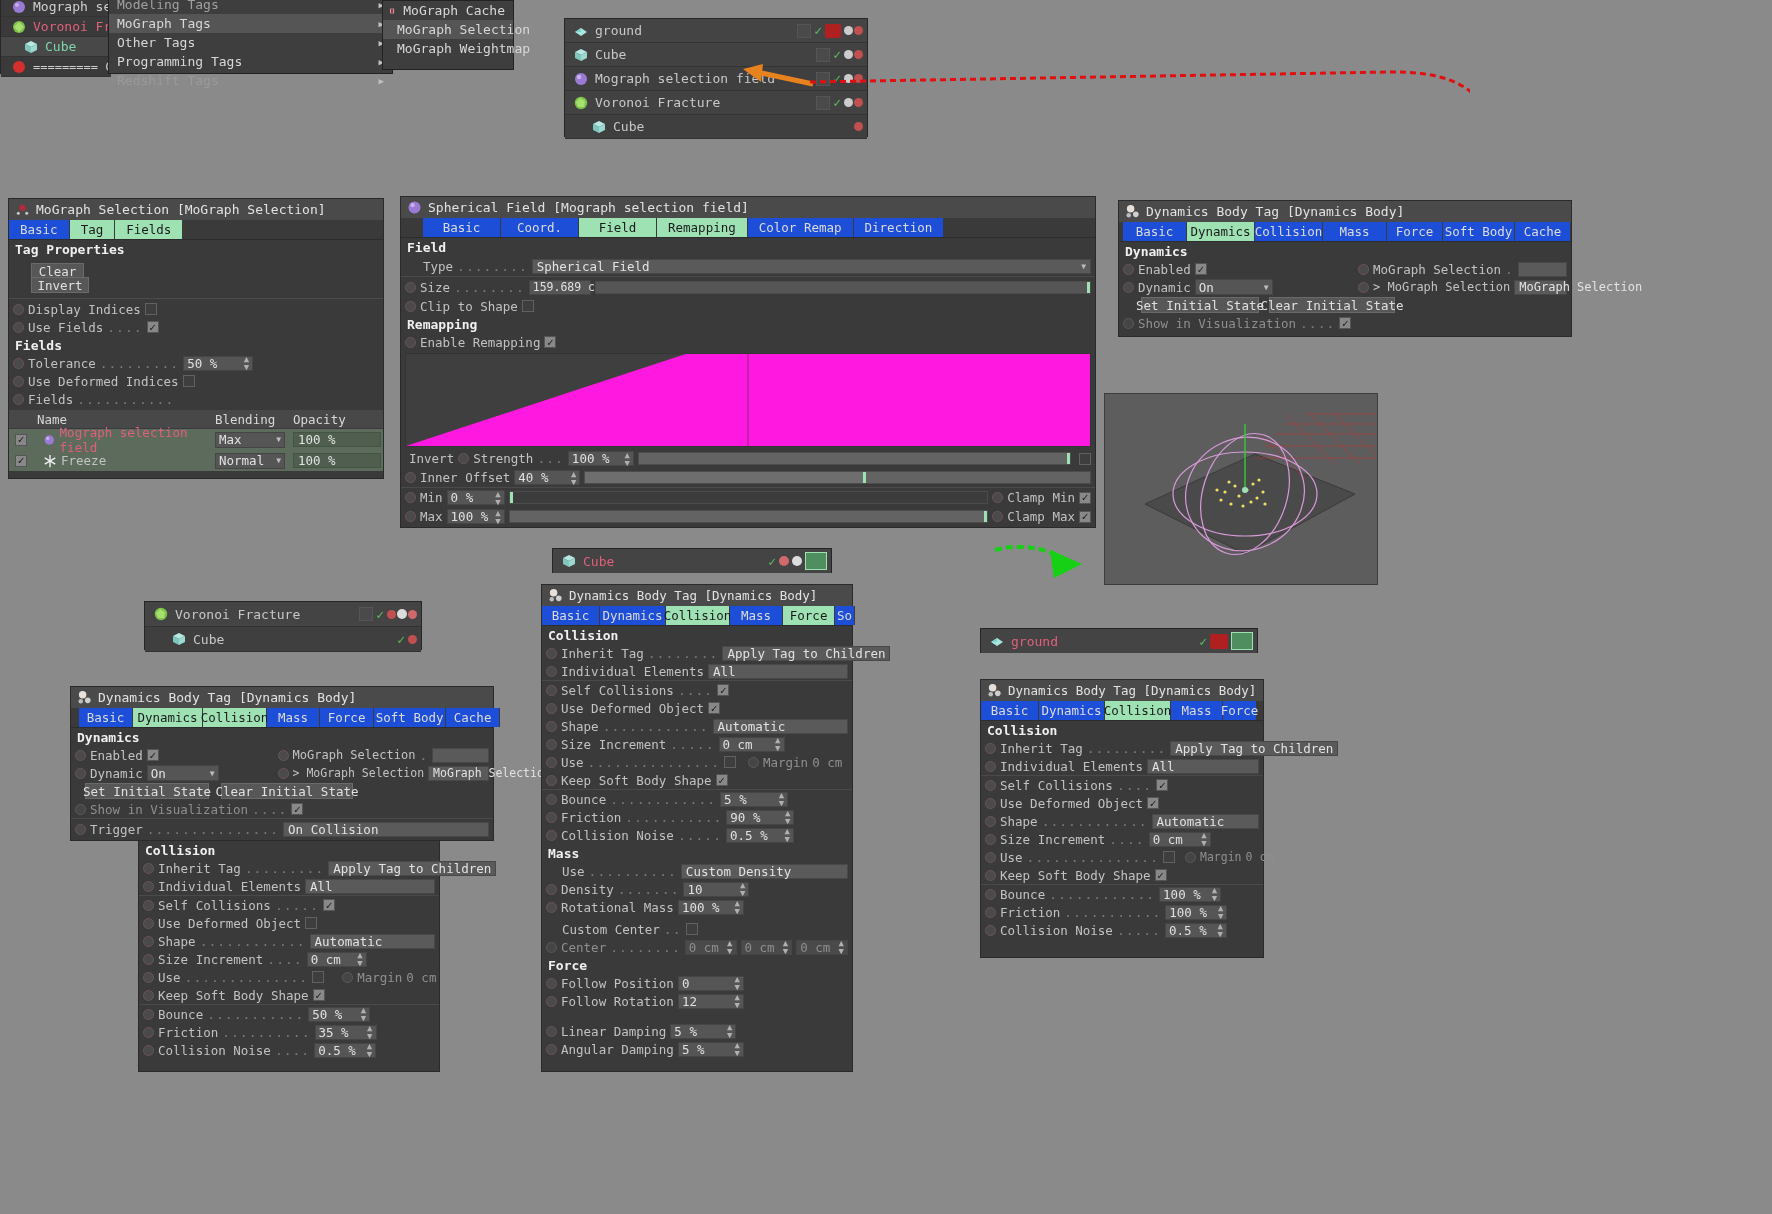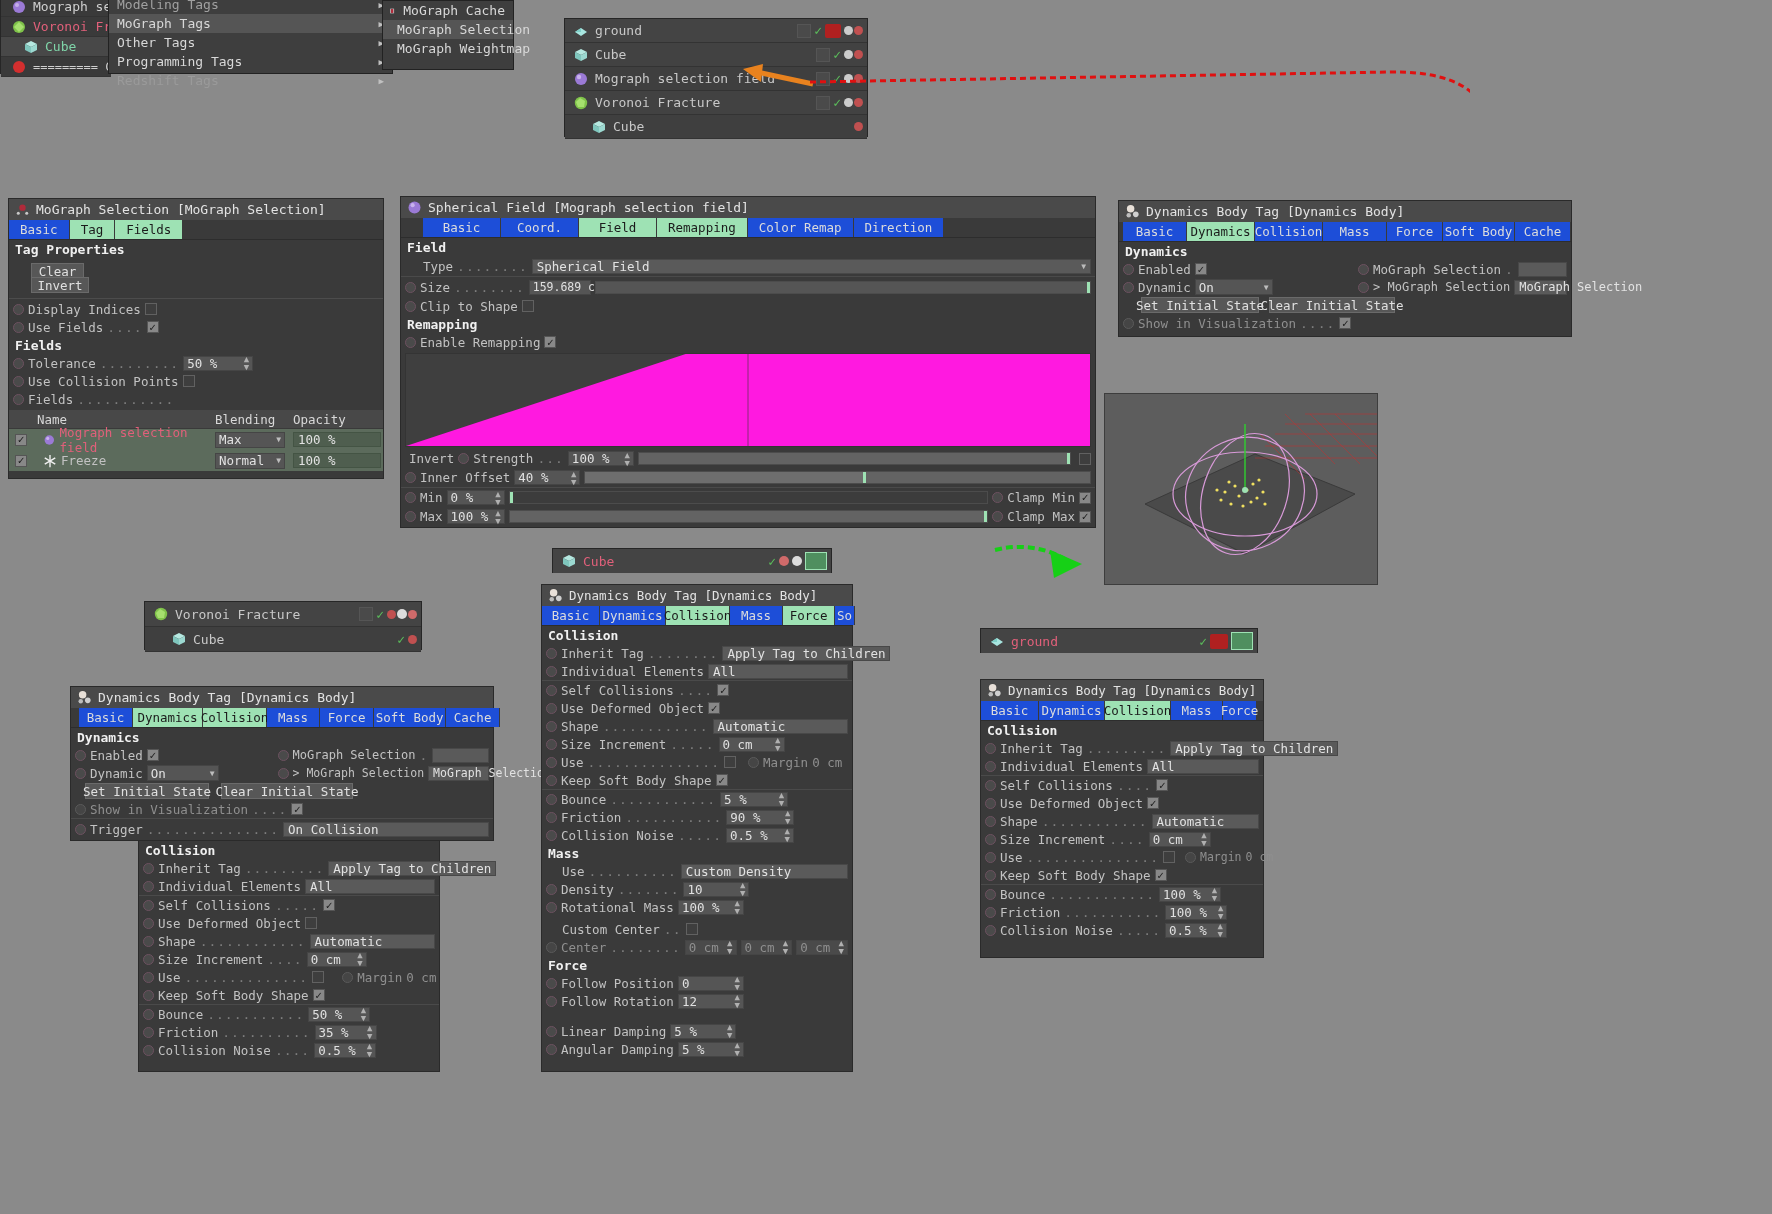--- a/index.html
+++ b/index.html
@@ -281,21 +281,21 @@
     <span class="dot"></span>
     <span class="lbl">Tolerance</span>
     <span class="dots">.........</span>
     <div class="num" style="width:70px;">
       <span>50 %</span>
       <span class="sp">▲<br>▼</span>
     </div>
   </div>
   <div class="row">
     <span class="dot"></span>
-    <span class="lbl">Use Collision Points</span>
+    <span class="lbl">Use Deformed Indices</span>
     <span class="cb off">✓</span>
   </div>
   <div class="row">
     <span class="dot"></span>
     <span class="lbl">Fields</span>
     <span class="dots">...........</span>
   </div>
 
   <div style="margin:2px 0 0 0;background:#484848;">
     <div style="display:flex;height:18px;align-items:center;border-bottom:1px solid #3a3a3a;">

